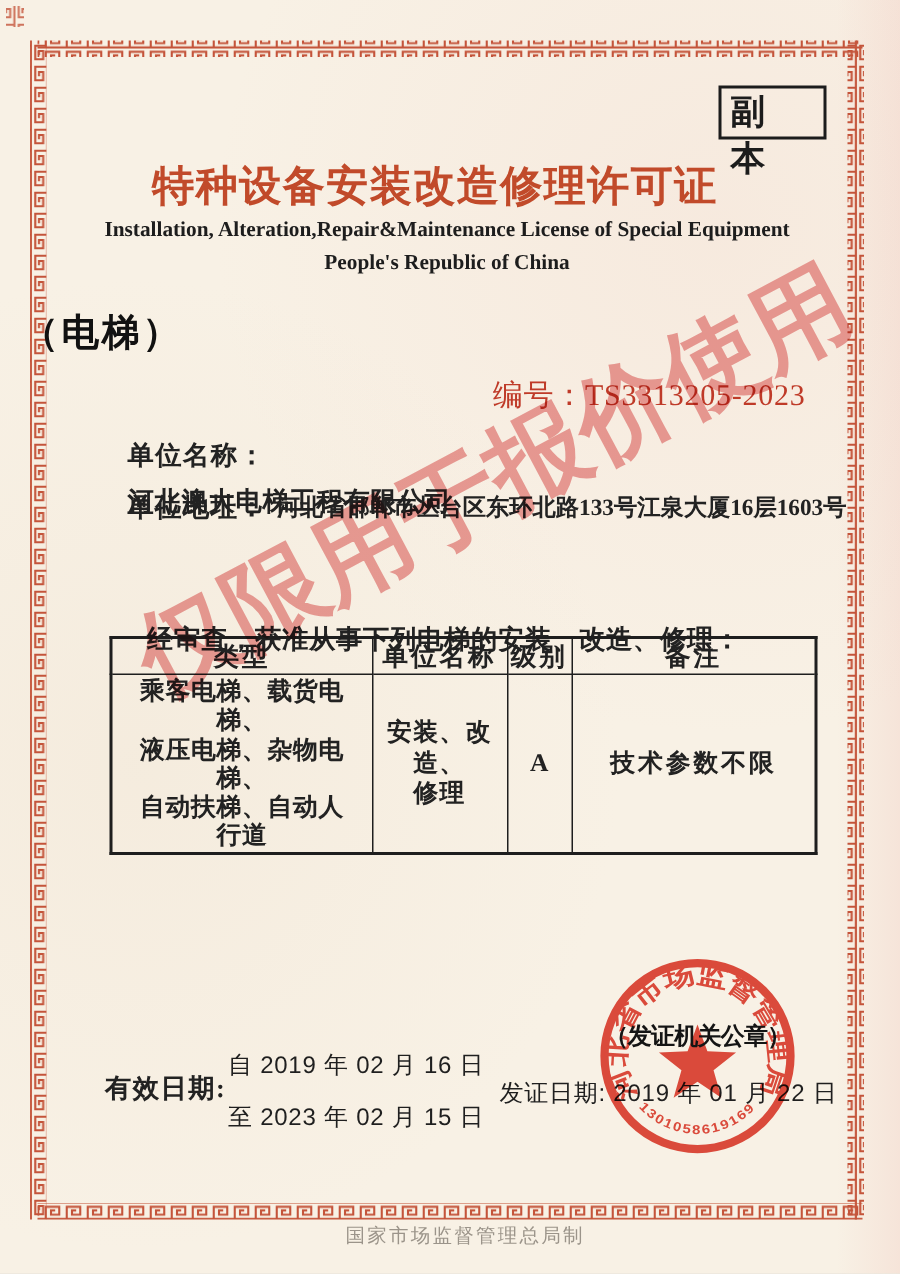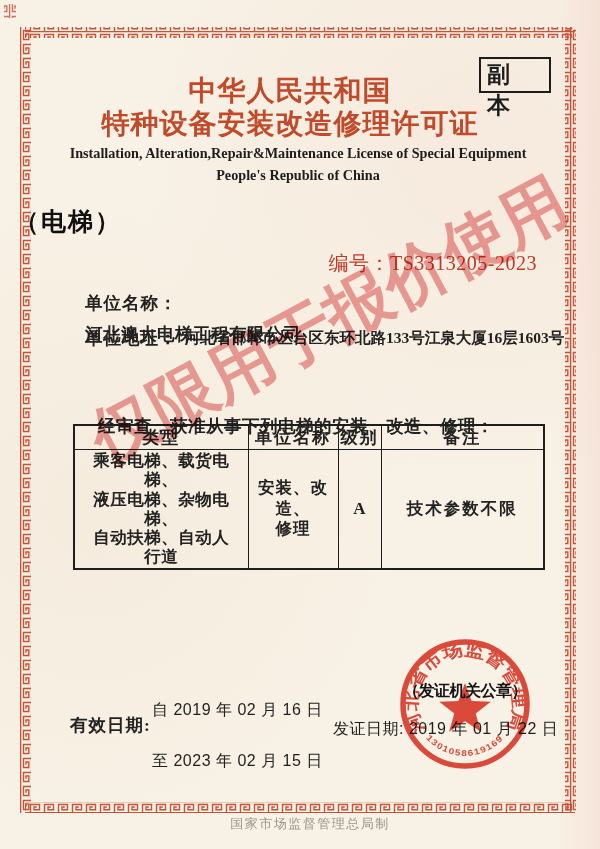--- a/index.html
+++ b/index.html
@@ -67,21 +67,21 @@
     font-size:66px; font-weight:bold; white-space:nowrap;
     color:rgba(222,85,85,0.55);
     transform:rotate(-28deg); transform-origin:50% 50%;
     mix-blend-mode:multiply; pointer-events:none;
   }
 
   .valid-label { left:70px; top:713px; font-size:17.5px; font-weight:bold; letter-spacing:1px; z-index:3; }
   .date-line { font-family:"Liberation Sans","DejaVu Sans",sans-serif;
     font-size:16px; color:#1f1f1f; letter-spacing:0.5px; z-index:3; }
   .valid-from { left:152px; top:700px; }
-  .valid-to   { left:152px; top:735px;margin-top:16px; }
+  .valid-to   { left:152px; top:735px; }
   .issue-line { left:333px; top:719px; z-index:2; }
 
   .seal-svg { left:398px; top:637px; z-index:4; mix-blend-mode:multiply; opacity:0.88; }
   .seal-caption { left:392px; top:681px; width:146px; text-align:center;
     font-size:16px; font-weight:bold; color:#141414; z-index:6; letter-spacing:-0.5px; }
 
   .footer { left:0; top:815px; width:620px; text-align:center;
     font-size:13px; color:#9b948a; letter-spacing:1.5px; z-index:3; }
 </style>
 </head>
@@ -102,21 +102,20 @@
     <rect x="25" y="802" width="550" height="11" fill="url(#mh)"></rect>
     <rect x="20" y="27" width="11" height="786" fill="url(#mv)"></rect>
     <rect x="565" y="27" width="11" height="786" fill="url(#mv)"></rect>
     <rect x="4" y="4" width="12" height="14" fill="url(#mv)" opacity="0.8"></rect>
   </svg>
 
   <div class="abs badge">
     <span>副 本</span>
   </div>
 
-  <div class="abs cn-title">中华人民共和国</div>
   <div class="abs cn-title cn-title2">特种设备安装改造修理许可证</div>
   <div class="abs en-title">Installation, Alteration,Repair&amp;Maintenance License of Special Equipment</div>
   <div class="abs en-title en-title2">People's Republic of China</div>
   <div class="abs category">（电梯）</div>
 
   <div class="abs license-no">编号：TS3313205-2023</div>
 
   <div class="abs field field-name">
     <span class="lbl">单位名称：</span>
     <span class="val">河北澳大电梯工程有限公司</span>

